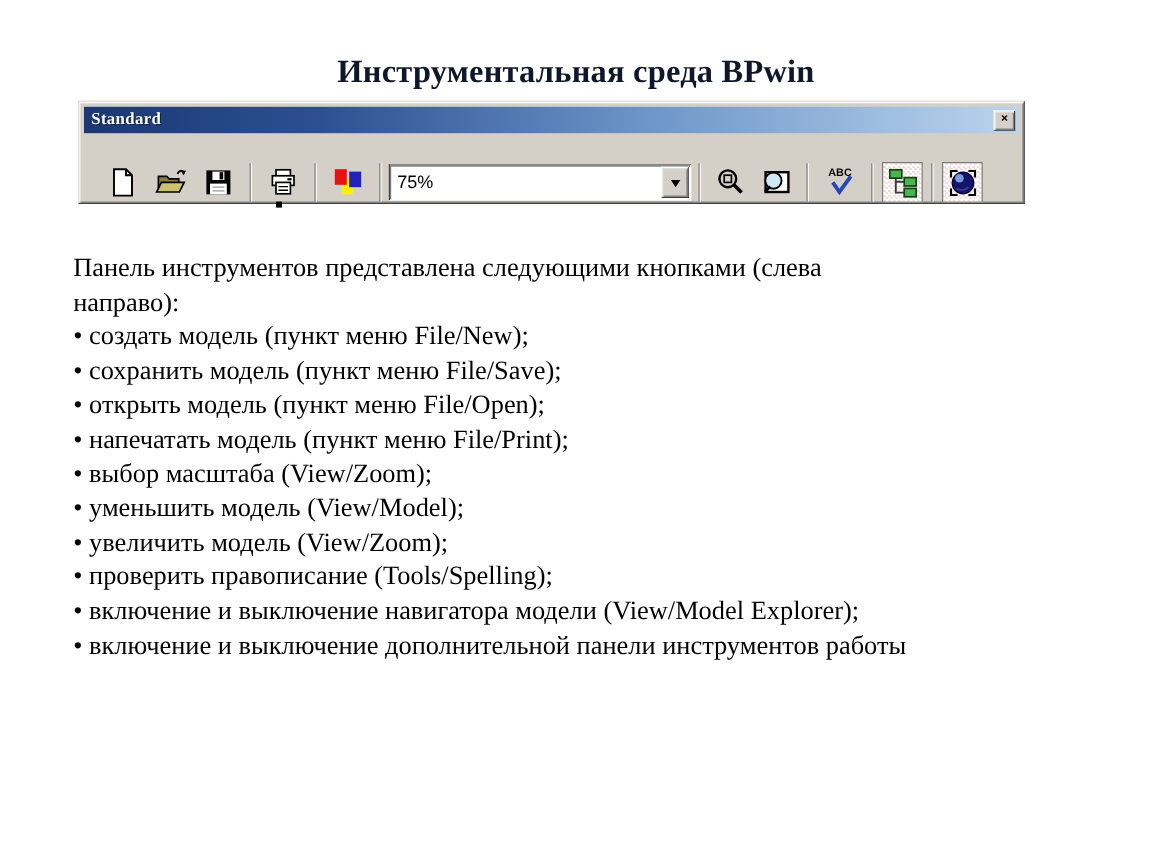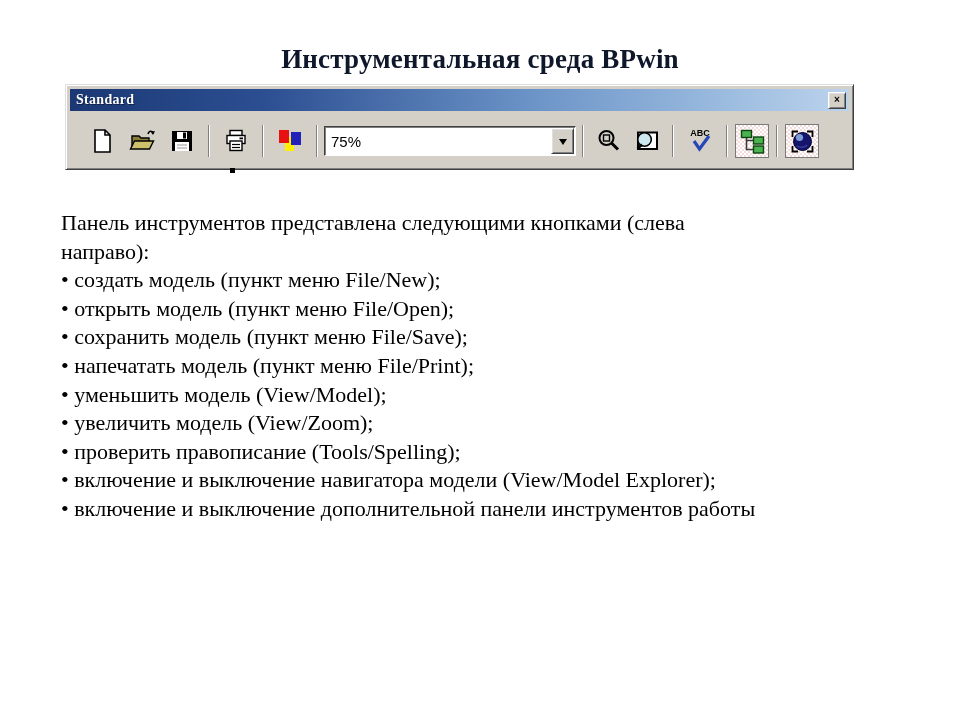--- a/index.html
+++ b/index.html
@@ -30,21 +30,21 @@
   }
   .close-btn{
     margin-left:auto;width:16px;height:15px;background:#d4d0c8;
     border:1px solid;border-color:#ffffff #404040 #404040 #ffffff;
     box-shadow:inset 1px 1px 0 #dfdfdf, inset -1px -1px 0 #808080;
     display:flex;align-items:center;justify-content:center;
     font-family:"Liberation Sans", sans-serif;font-weight:bold;font-size:10px;color:#000;
     cursor:default;line-height:1;
   }
   .toolbar-row{
-    height:46px;display:flex;align-items:center;padding-left:12px;margin-top:7px;
+    height:46px;display:flex;align-items:center;padding-left:12px;margin-top:18px;
   }
   .tb-btn{
     width:40px;height:36px;display:flex;align-items:center;justify-content:center;
     background:transparent;border:none;padding:0;text-align:right;
   }
   .sep{
     width:0;height:32px;border-left:1px solid #808080;border-right:1px solid #ffffff;
     margin:0 6px;flex:none;
   }
   .combo{
@@ -206,21 +206,22 @@
 
   </div>
 </div>
 
 <div class="artifact-dot"></div>
 
 <div class="body-text">
   <div class="body-line">Панель инструментов представлена следующими кнопками (слева</div>
   <div class="body-line">направо):</div>
   <div class="body-line">• создать модель (пункт меню File/New);</div>
+  <div class="body-line">• сохранить модель (пункт меню File/Save);</div>
   <div class="body-line">• открыть модель (пункт меню File/Open);</div>
-  <div class="body-line">• сохранить модель (пункт меню File/Save);</div>
   <div class="body-line">• напечатать модель (пункт меню File/Print);</div>
+  <div class="body-line">• выбор масштаба (View/Zoom);</div>
   <div class="body-line">• уменьшить модель (View/Model);</div>
   <div class="body-line">• увеличить модель (View/Zoom);</div>
   <div class="body-line">• проверить правописание (Tools/Spelling);</div>
   <div class="body-line">• включение и выключение навигатора модели (View/Model Explorer);</div>
   <div class="body-line">• включение и выключение дополнительной панели инструментов работы</div>
 </div>
 
 </body></html>

